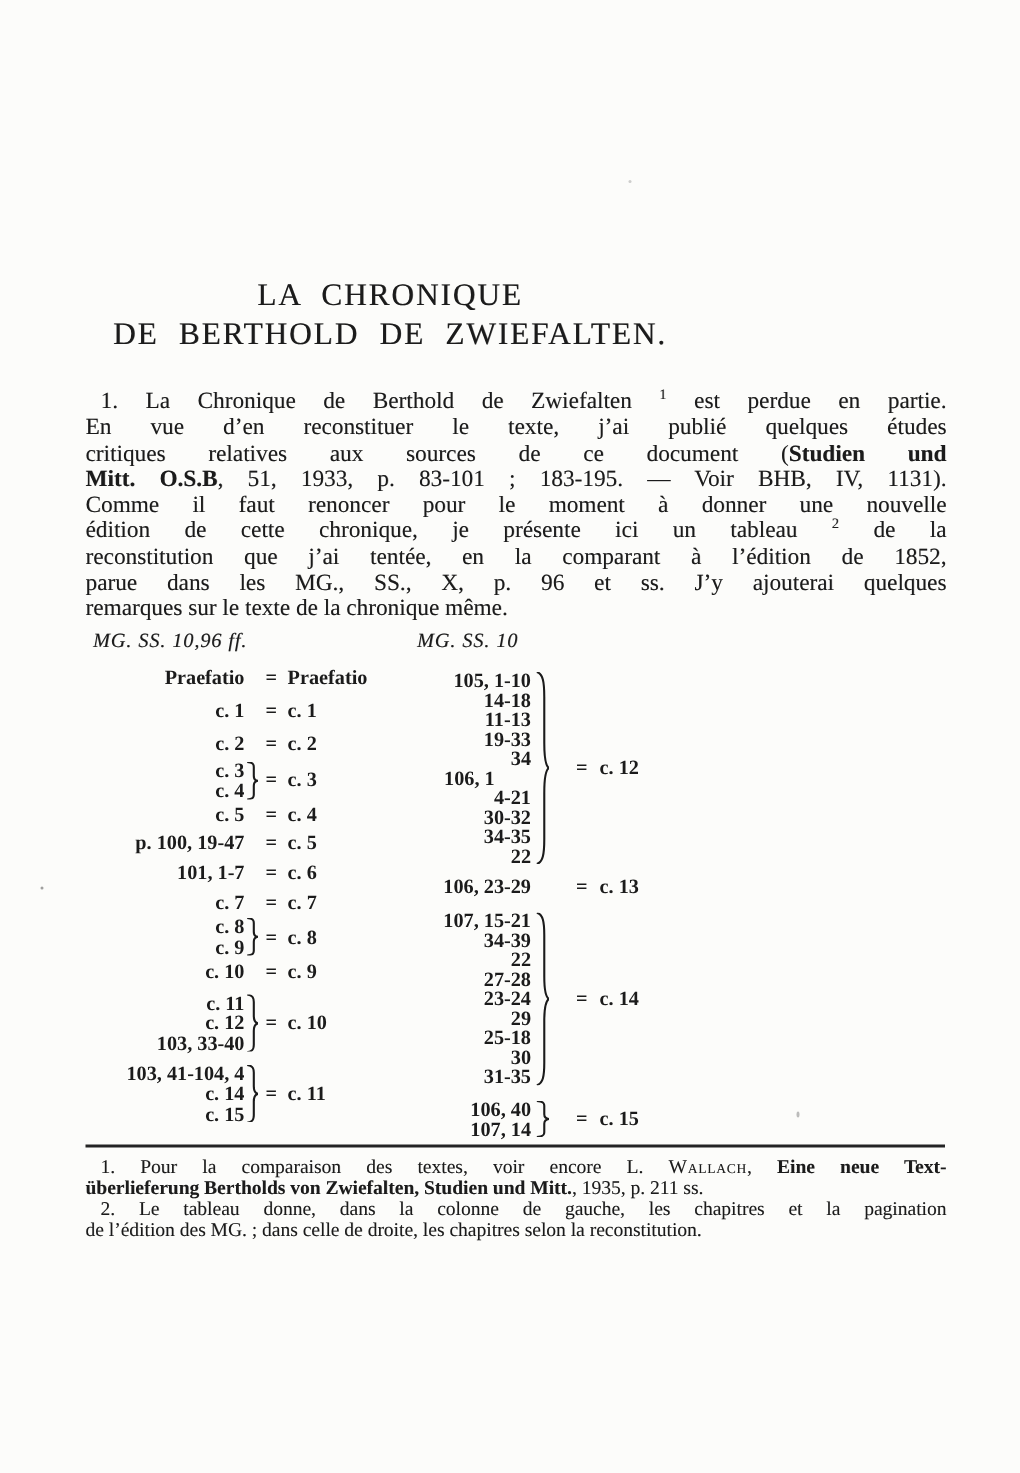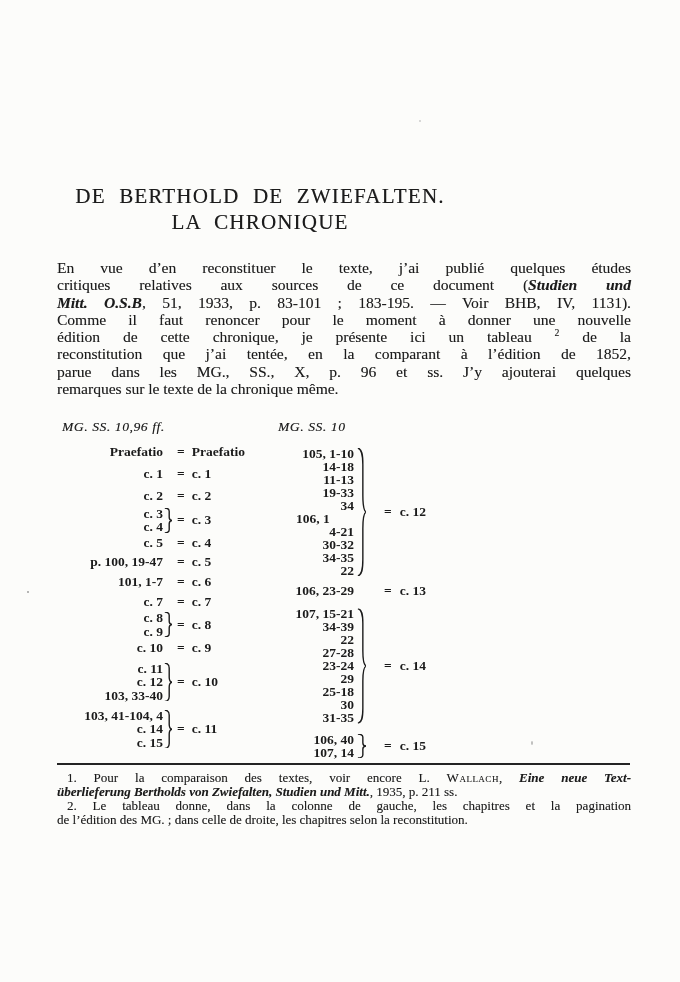--- a/index.html
+++ b/index.html
@@ -23,21 +23,21 @@
   
   .paragraph{
     position:absolute;left:57px;top:259px;width:574px;
     font-size:15.5px;
     text-shadow:0.25px 0.25px 0 rgba(0,0,0,.35);
   }
   .pline{height:17.3px;line-height:17.3px;text-align:justify;text-align-last:justify;white-space:nowrap;}
   .pline.j{white-space:normal;}
   .pline.last{text-align-last:left;}
   .pline.indent{text-indent:10px;}
-  .bi{font-style:italic;font-weight:bold;}
+  .bi{font-weight:bold;}
   .sc{font-variant:small-caps;letter-spacing:.5px;}
   .sup{vertical-align:super;font-size:.62em;line-height:0;}
 
   
   .thead{position:absolute;font-size:13.5px;font-style:italic;letter-spacing:.6px;
          text-shadow:0.3px 0.3px 0 rgba(0,0,0,.4);}
   .thead-left{left:62px;top:419px;}
   .thead-right{left:278px;top:419px;}
 
   
@@ -88,25 +88,26 @@
 
   
   .speck{position:absolute;background:#444;border-radius:50%;}
 </style>
 </head>
 <body>
 
 <div class="page">
 
   <h1 class="title">
+    <span class="tl">LA CHRONIQUE</span>
     <span class="tl">DE BERTHOLD DE ZWIEFALTEN.</span>
-    <span class="tl">LA CHRONIQUE</span>
   </h1>
 
   <div id="paragraph" class="paragraph">
+      <div class="pline j indent"><span>1. La Chronique de Berthold de Zwiefalten </span><span class="sup">1</span><span> est perdue en partie.</span></div>
       <div class="pline j"><span>En vue d’en reconstituer le texte, j’ai publié quelques études</span></div>
       <div class="pline j"><span>critiques relatives aux sources de ce document (</span><span class="bi">Studien und</span></div>
       <div class="pline j"><span class="bi">Mitt. O.S.B</span><span>, 51, 1933, p. 83-101 ; 183-195. — Voir BHB, IV, 1131).</span></div>
       <div class="pline j"><span>Comme il faut renoncer pour le moment à donner une nouvelle</span></div>
       <div class="pline j"><span>édition de cette chronique, je présente ici un tableau </span><span class="sup">2</span><span> de la</span></div>
       <div class="pline j"><span>reconstitution que j’ai tentée, en la comparant à l’édition de 1852,</span></div>
       <div class="pline j"><span>parue dans les MG., SS., X, p. 96 et ss. J’y ajouterai quelques</span></div>
       <div class="pline j last"><span>remarques sur le texte de la chronique même.</span></div>
     </div>
 

